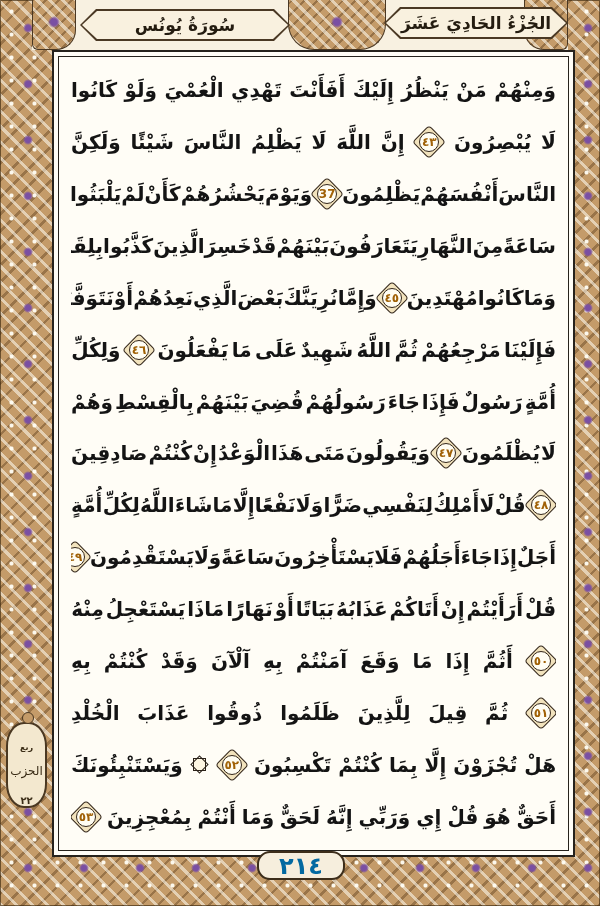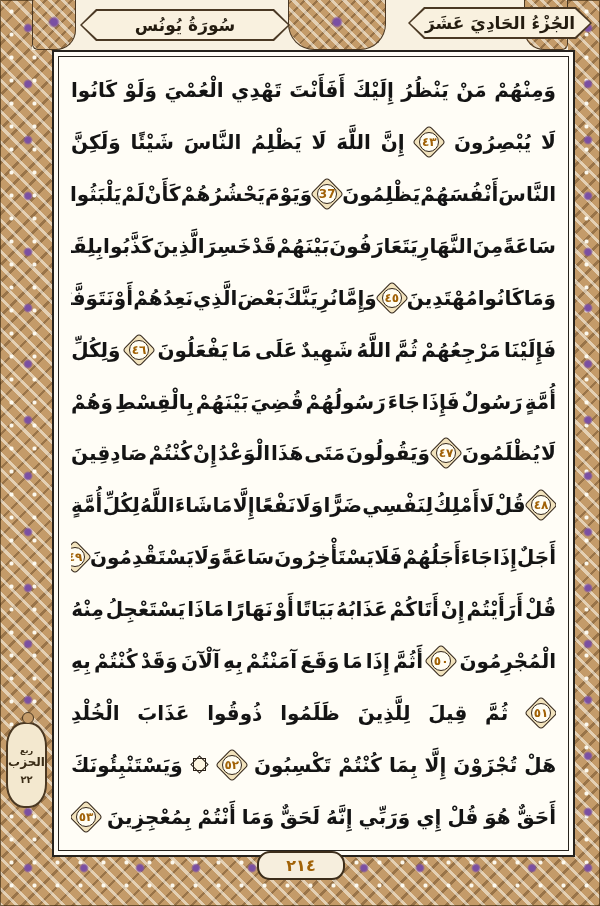--- a/index.html
+++ b/index.html
@@ -25,21 +25,21 @@
       radial-gradient(circle at 50% 45%, #7a4fa3 3px, rgba(122,79,163,.8) 4px, rgba(0,0,0,0) 6px),
       repeating-linear-gradient(45deg, rgba(255,252,242,.55) 0 3px, rgba(0,0,0,0) 3px 9px),
       repeating-linear-gradient(-45deg, rgba(82,52,20,.4) 0 2px, rgba(0,0,0,0) 2px 9px);
     border:1.5px solid #4a3823;border-top:none;border-radius:0 0 26px 26px;
   }
   .cluster-center{left:288px;width:98px;}
   .cluster-left{left:32px;width:44px;border-radius:0 0 20px 6px;}
   .cluster-right{right:32px;width:44px;border-radius:0 0 6px 20px;}
   .cart{position:absolute;height:32px;}
   .cart-surah{left:80px;top:9px;width:210px;}
-  .cart-juz{left:408px;top:7px;width:184px;}
+  .cart-juz{left:384px;top:7px;width:184px;}
   .cart .outer{position:absolute;inset:0;background:#4a3823;
     clip-path:polygon(0 50%,16px 0,calc(100% - 16px) 0,100% 50%,calc(100% - 16px) 100%,16px 100%);}
   .cart .inner{position:absolute;inset:2px;background:#f9f1df;
     clip-path:polygon(0 50%,15px 0,calc(100% - 15px) 0,100% 50%,calc(100% - 15px) 100%,15px 100%);
     display:flex;align-items:center;justify-content:center;
     font-size:17px;font-weight:bold;color:#241c10;direction:rtl;}
   
   .panel{position:absolute;left:52px;top:50px;width:523px;height:807px;
     background:#fffdf6;border:2px solid #26221c;padding:4px;}
   .panel-frame{width:100%;height:100%;border:1.6px solid #26221c;
@@ -55,30 +55,30 @@
   .ayah::after{content:"";position:absolute;inset:5px;border:1.3px solid #33261a;
     border-radius:50%;background:#fffdf2;}
   .ayah .n{position:relative;z-index:1;font-size:12px;font-weight:bold;color:#a16207;}
   
   .star{position:relative;display:inline-block;width:20px;height:20px;flex:0 0 auto;}
   .star i{position:absolute;inset:3.5px;display:block;border:1.4px solid #2a2118;background:#fdf6e2;}
   .star i.sq2{transform:rotate(45deg);background:rgba(253,246,226,.0);}
   
   .rub{position:absolute;left:6px;top:722px;width:41px;height:86px;background:#f3e8cf;
     border:2px solid #4a3822;border-radius:18px/24px;display:flex;flex-direction:column;
-    align-items:center;justify-content:center;gap:0;color:#3a2c16;direction:rtl;z-index:3;}
+    align-items:center;justify-content:flex-end;gap:12px;color:#3a2c16;direction:rtl;z-index:3;}
   .rub::before{content:"";position:absolute;top:-12px;left:50%;margin-left:-5px;width:10px;height:10px;
     background:#c49b69;border:1.5px solid #4a3822;border-radius:50%;}
   .rub .t1{font-size:8px;font-weight:bold;}
-  .rub .t2{font-size:12px;font-weight:bold;}
+  .rub .t2{font-size:12px;font-weight:normal;}
   .rub .t3{font-size:10px;font-weight:bold;margin-top:5px;}
   
   .pagenum-cart{position:absolute;left:257px;top:851px;width:88px;height:29px;background:#f6eedd;
     border:2px solid #3c2d1a;border-radius:13px;display:flex;align-items:center;justify-content:center;z-index:3;}
-  .pagenum{font-size:16px;font-weight:bold;color:#a16207;letter-spacing:2px;}
+  .pagenum{font-size:24px;font-weight:bold;color:#0369a1;letter-spacing:2px;}
   .watermark{position:absolute;left:0;right:0;top:874px;text-align:center;z-index:4;
     font-size:14px;font-weight:bold;color:#1460c8;letter-spacing:.3px;
     text-shadow:0 0 2px #fff,0 0 3px #fff,1px 1px 0 #fff,-1px -1px 0 #fff;}
 </style>
 </head>
 <body>
 
 <div class="page">
 
   <div class="top-band"></div>
@@ -240,21 +240,20 @@
           <span class="w">أَتَاكُمْ</span>
           <span class="w">عَذَابُهُ</span>
           <span class="w">بَيَاتًا</span>
           <span class="w">أَوْ</span>
           <span class="w">نَهَارًا</span>
           <span class="w">مَاذَا</span>
           <span class="w">يَسْتَعْجِلُ</span>
           <span class="w">مِنْهُ</span>
         </div>
         <div class="line">
-          <span class="w">الْمُجْرِمُونَ</span>
           <span class="ayah">
             <span class="n">٥٠</span>
           </span>
           <span class="w">أَثُمَّ</span>
           <span class="w">إِذَا</span>
           <span class="w">مَا</span>
           <span class="w">وَقَعَ</span>
           <span class="w">آمَنْتُمْ</span>
           <span class="w">بِهِ</span>
           <span class="w">آلْآنَ</span>

